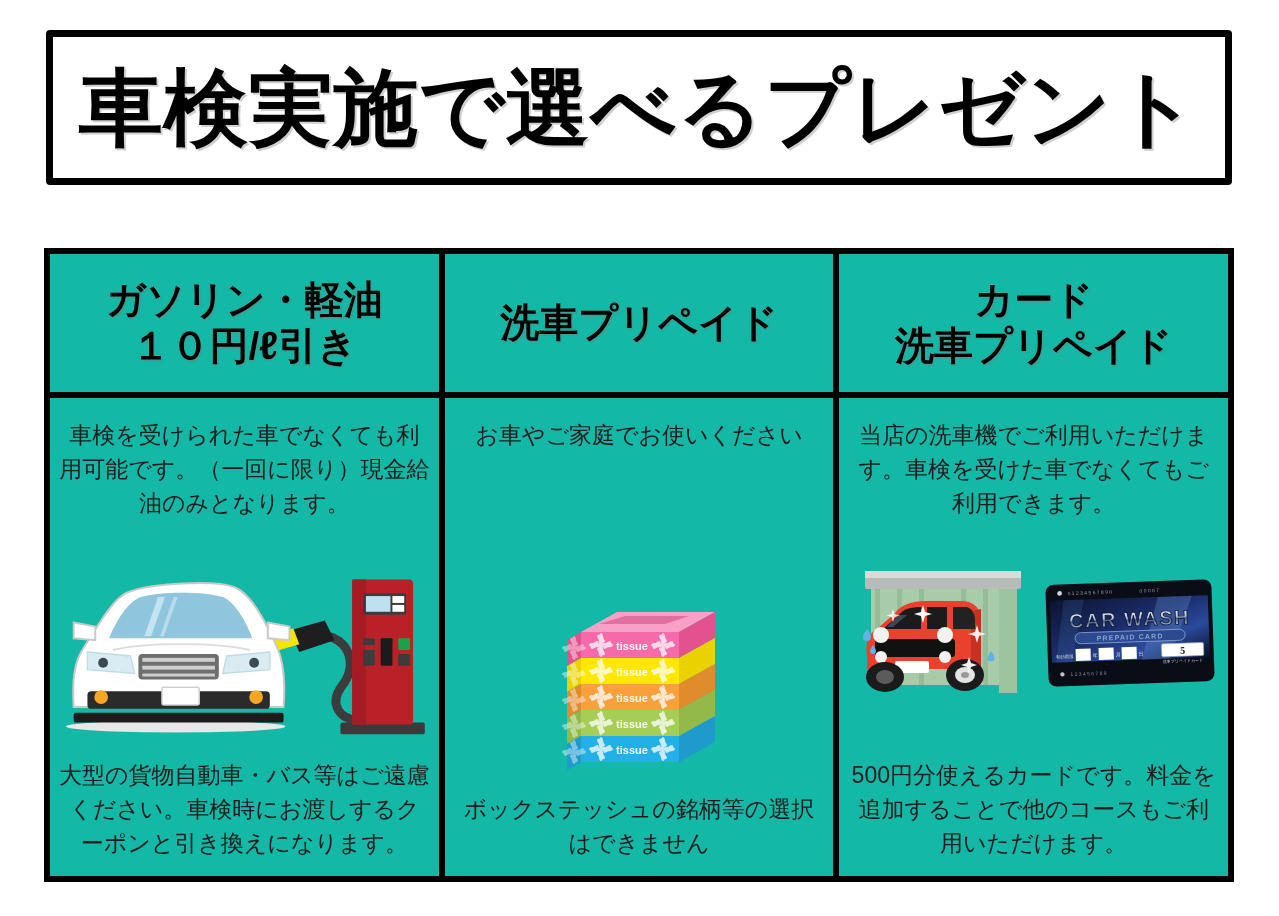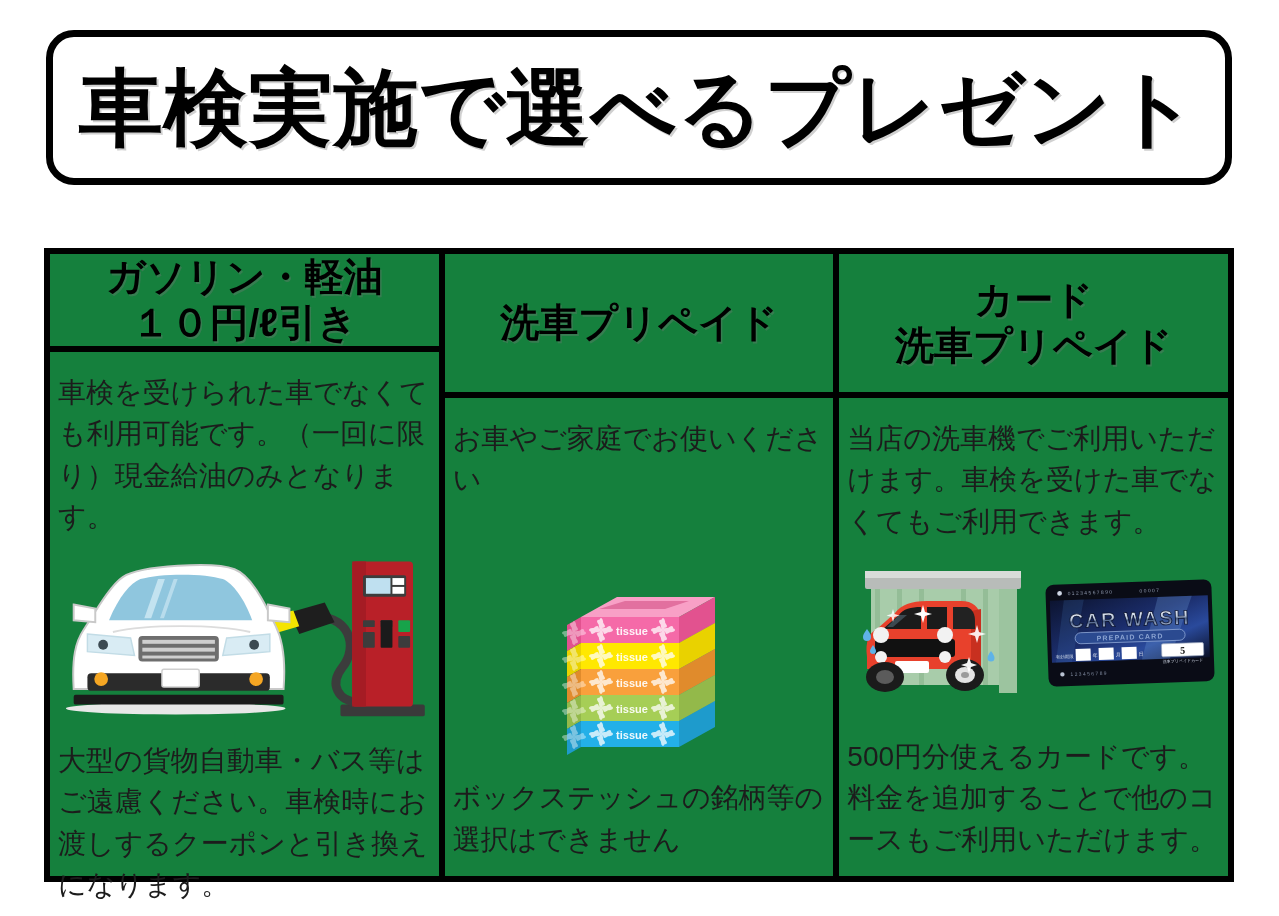--- a/index.html
+++ b/index.html
@@ -18,21 +18,21 @@
 
   
   .title-box {
     position: absolute;
     left: 46px;
     top: 30px;
     width: 1186px;
     height: 155px;
     box-sizing: border-box;
     border: 7px solid #000000;
-    border-radius: 28px;
+    border-radius: 4px;
     background: #ffffff;
     display: flex;
     align-items: center;
     justify-content: center;
     text-align: right;
   }
   .title-text {
     font-size: 84px;
     font-weight: 700;
     letter-spacing: 1px;
@@ -44,21 +44,21 @@
 
   
   .table {
     position: absolute;
     left: 44px;
     top: 248px;
     width: 1190px;
     height: 634px;
     box-sizing: border-box;
     border: 6px solid #000000;
-    background: #15803d;
+    background: #14b8a6;
     display: flex;
   }
   .col {
     flex: 1 1 0;
     display: flex;
     flex-direction: column;
     box-sizing: border-box;
     min-width: 0;
   }
   .col + .col {
@@ -85,23 +85,23 @@
   .col-body {
     flex: 1 1 auto;
     display: flex;
     flex-direction: column;
     align-items: center;
     justify-content: space-between;
     padding: 14px 8px 12px 8px;
     box-sizing: border-box;
   }
   .note {
-    font-size: 28px;
+    font-size: 23px;
     line-height: 1.48;
-    text-align: left;
+    text-align: center;
     color: #1c1c1c;
     width: 100%;
   }
   .note.top { padding-top: 6px; }
   .note.bottom { padding-bottom: 4px; margin-top: 12px; }
   .art {
     flex: 1 1 auto;
     display: flex;
     align-items: flex-end;
     justify-content: center;

